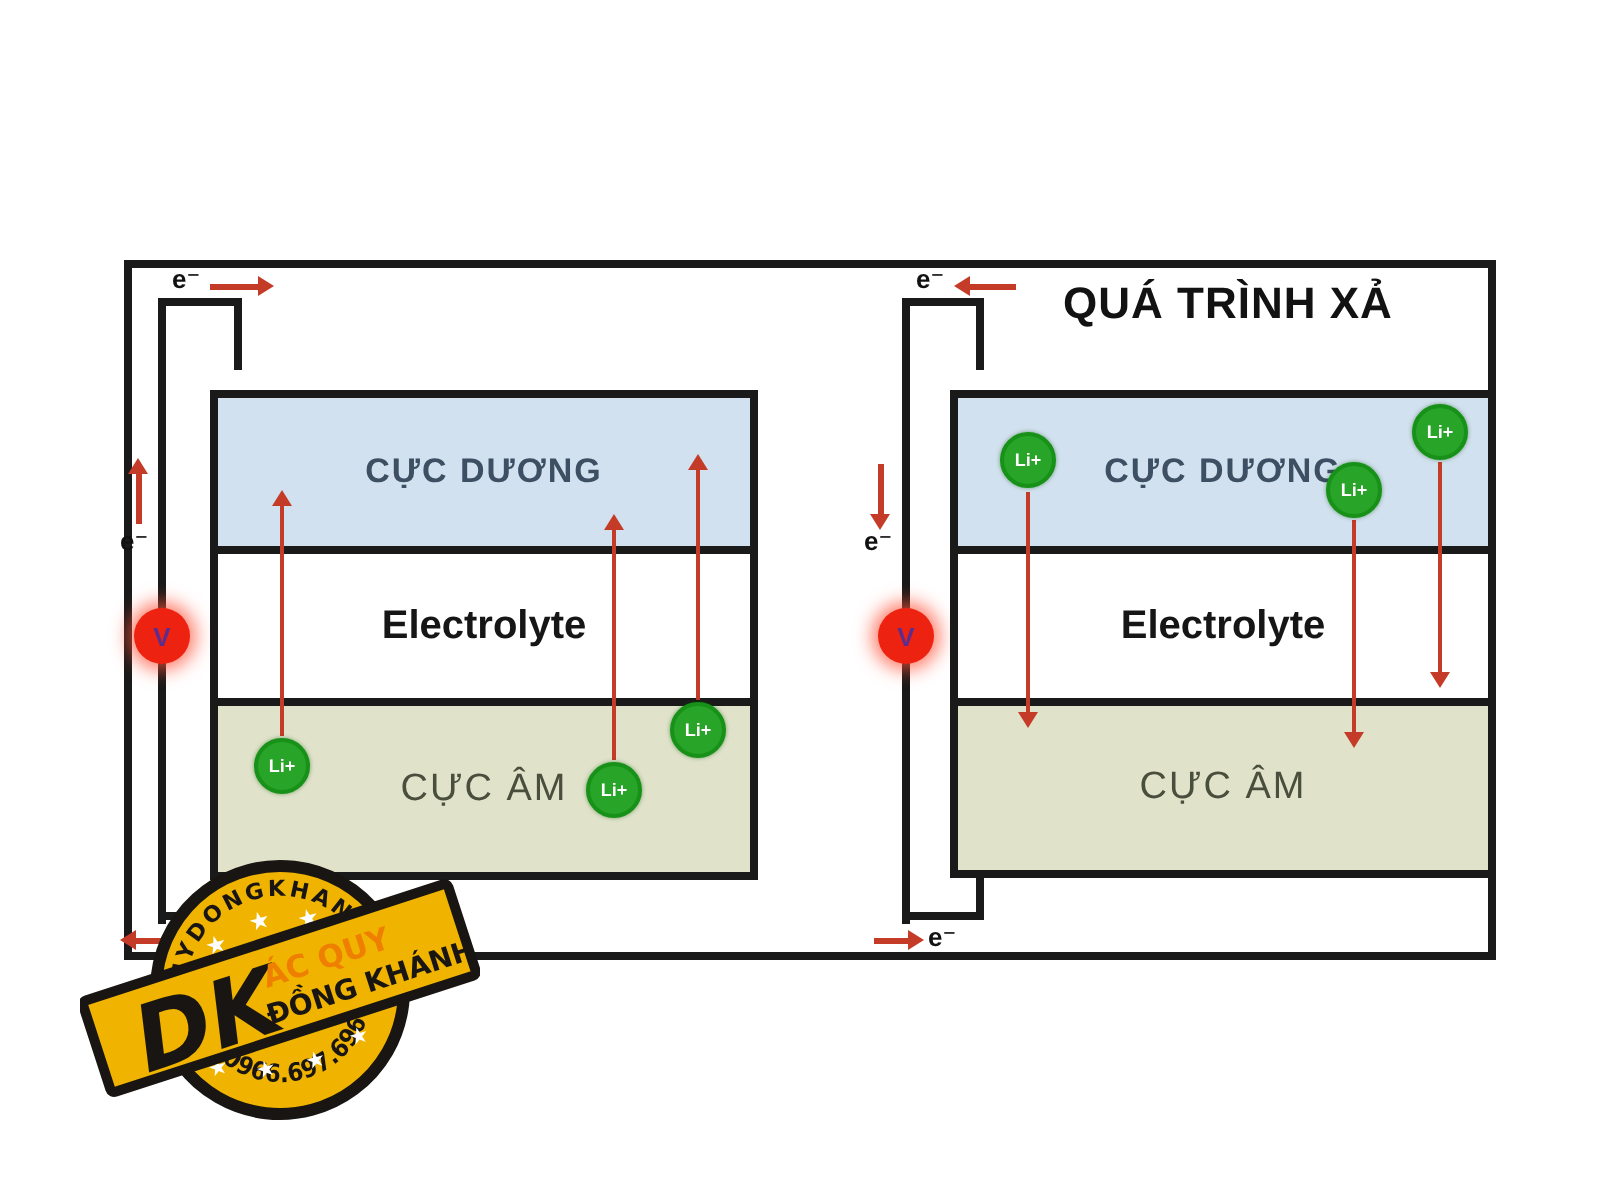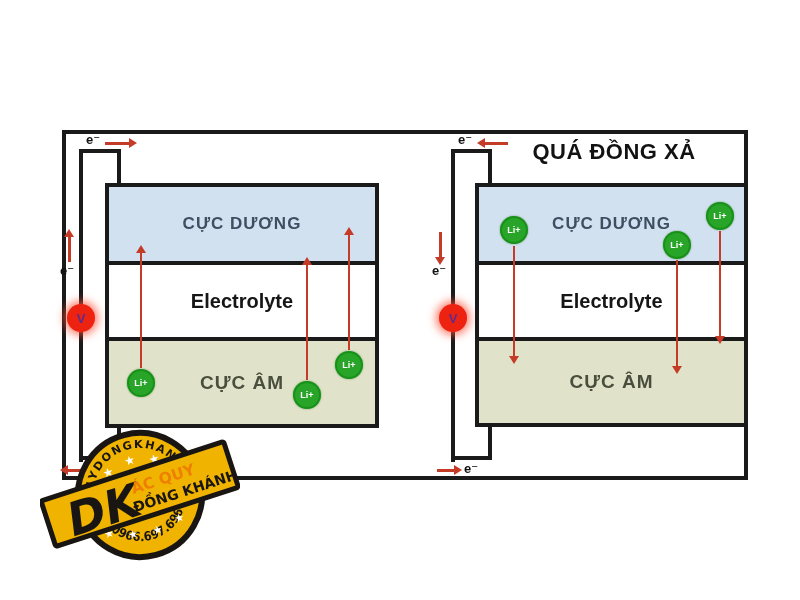--- a/index.html
+++ b/index.html
@@ -3,27 +3,27 @@
 <meta charset="utf-8">
 <style>
   html,body{margin:0;padding:0;background:#ffffff;}
   #canvas{position:relative;width:800px;height:600px;background:#ffffff;overflow:hidden;
           font-family:"Liberation Sans","DejaVu Sans",sans-serif;}
   .abs{position:absolute;}
   
   .frame{border:4px solid #1a1a1a;box-sizing:border-box;}
   .wire{background:#1a1a1a;}
   
-  .batt{border:4px solid #1a1a1a;box-sizing:border-box;display:flex;flex-direction:column;}
+  .batt{border:4px solid #1a1a1a;box-sizing:border-box;display:flex;flex-direction:column;margin-top:12px;}
   .layer{display:flex;align-items:center;justify-content:center;box-sizing:border-box;}
   .layer.pos{height:78px;background:#d2e1ef;border-bottom:4px solid #1a1a1a;
              color:#3d4f63;font-size:17px;font-weight:bold;letter-spacing:1px;}
   .layer.mid{height:76px;background:#ffffff;border-bottom:4px solid #1a1a1a;
              color:#161616;font-size:20px;font-weight:bold;}
-  .layer.neg{flex:1;background:#e0e3ca;color:#4a4f3d;font-size:19px;font-weight:bold;letter-spacing:1px;}
+  .layer.neg{flex:1;background:#e0e3ca;color:#4a4f3d;font-size:19px;font-weight:normal;letter-spacing:1px;}
   
   .title{font-size:22px;font-weight:bold;color:#121212;text-align:center;letter-spacing:.5px;}
   
   .rline{background:#c43b28;}
   .ah-up{width:0;height:0;border-left:5px solid transparent;border-right:5px solid transparent;
          border-bottom:8px solid #c43b28;}
   .ah-down{width:0;height:0;border-left:5px solid transparent;border-right:5px solid transparent;
            border-top:8px solid #c43b28;}
   .ah-left{width:0;height:0;border-top:5px solid transparent;border-bottom:5px solid transparent;
            border-right:8px solid #c43b28;}
@@ -91,21 +91,21 @@
   <div class="abs ion" style="left:127px;top:369px;">
     <span>Li+</span>
   </div>
   <div class="abs ion" style="left:293px;top:381px;">
     <span>Li+</span>
   </div>
   <div class="abs ion" style="left:335px;top:351px;">
     <span>Li+</span>
   </div>
 
-  <div class="abs title" style="left:484px;top:139px;width:260px;">QUÁ ĐỒNG XẢ</div>
+  <div class="abs title" style="left:484px;top:139px;width:260px;">QUÁ TRÌNH XẢ</div>
 
   <div class="abs wire" style="left:451px;top:149px;width:4px;height:313px;"></div>
   <div class="abs wire" style="left:451px;top:149px;width:41px;height:4px;"></div>
   <div class="abs wire" style="left:488px;top:149px;width:4px;height:36px;"></div>
   <div class="abs wire" style="left:451px;top:456px;width:41px;height:4px;"></div>
   <div class="abs wire" style="left:488px;top:424px;width:4px;height:36px;"></div>
 
   <div class="abs elabel" style="left:458px;top:132px;">e⁻</div>
   <div class="abs ah-left" style="left:477px;top:138px;"></div>
   <div class="abs rline" style="left:484px;top:142px;width:24px;height:3px;"></div>

